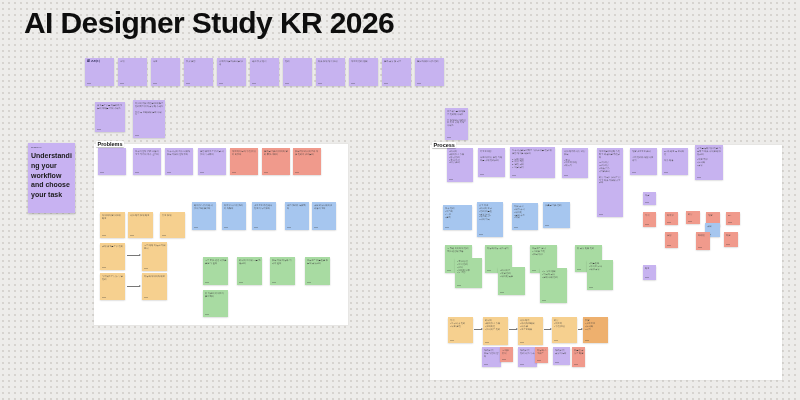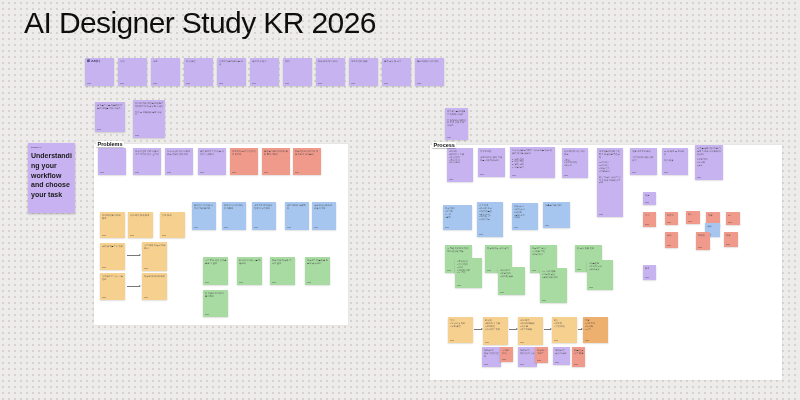--- a/index.html
+++ b/index.html
@@ -1,21 +1,21 @@
 <!DOCTYPE html>
 <html><head>
 <meta charset="utf-8">
 <style>
   html,body{margin:0;padding:0;}
   body{font-family:"Liberation Sans","DejaVu Sans",sans-serif;}
   .canvas{position:relative;width:800px;height:400px;overflow:hidden;
     background-color:#edecea;
     background-image:radial-gradient(#d6d3cf 0.7px, transparent 0.9px);
     background-size:6px 6px;}
-  .board-title{position:absolute;left:24px;top:6px;margin:0;font-size:30px;font-weight:normal;
+  .board-title{position:absolute;left:24px;top:6px;margin:0;font-size:30px;font-weight:bold;
     letter-spacing:-0.6px;color:#0e0e0e;white-space:nowrap;}
   
   .s{position:absolute;box-sizing:border-box;padding:2px 1.6px 1.6px 2px;
     font-size:2.2px;line-height:1.3;color:#3a3a3a;white-space:pre-line;
     overflow:hidden;box-shadow:0 0.8px 1.6px rgba(0,0,0,0.22);}
   .s::after{content:"";position:absolute;left:2px;bottom:1.6px;width:4px;height:1px;
     background:rgba(40,40,40,0.28);}
   .purple{background:#c7b3f0;}
   .salmon{background:#f09a8c;}
   .blue{background:#a6c6ef;}

